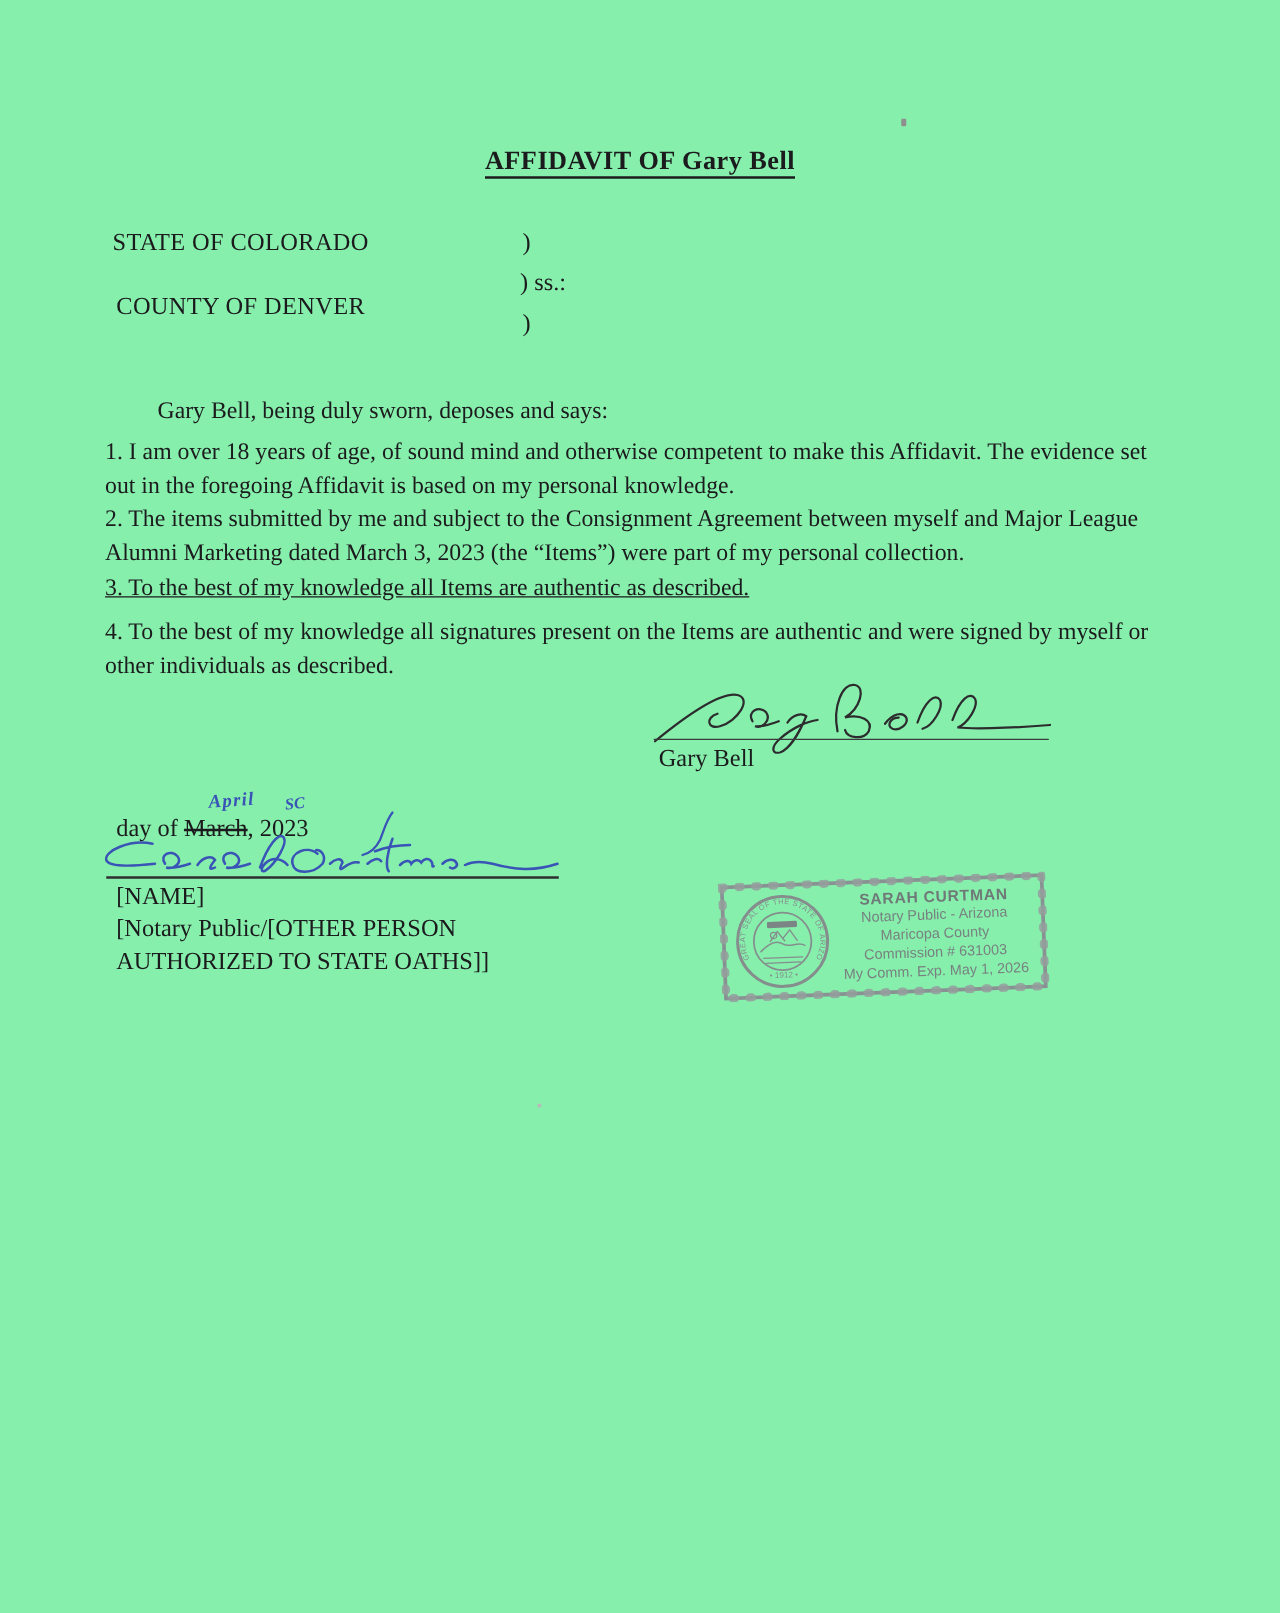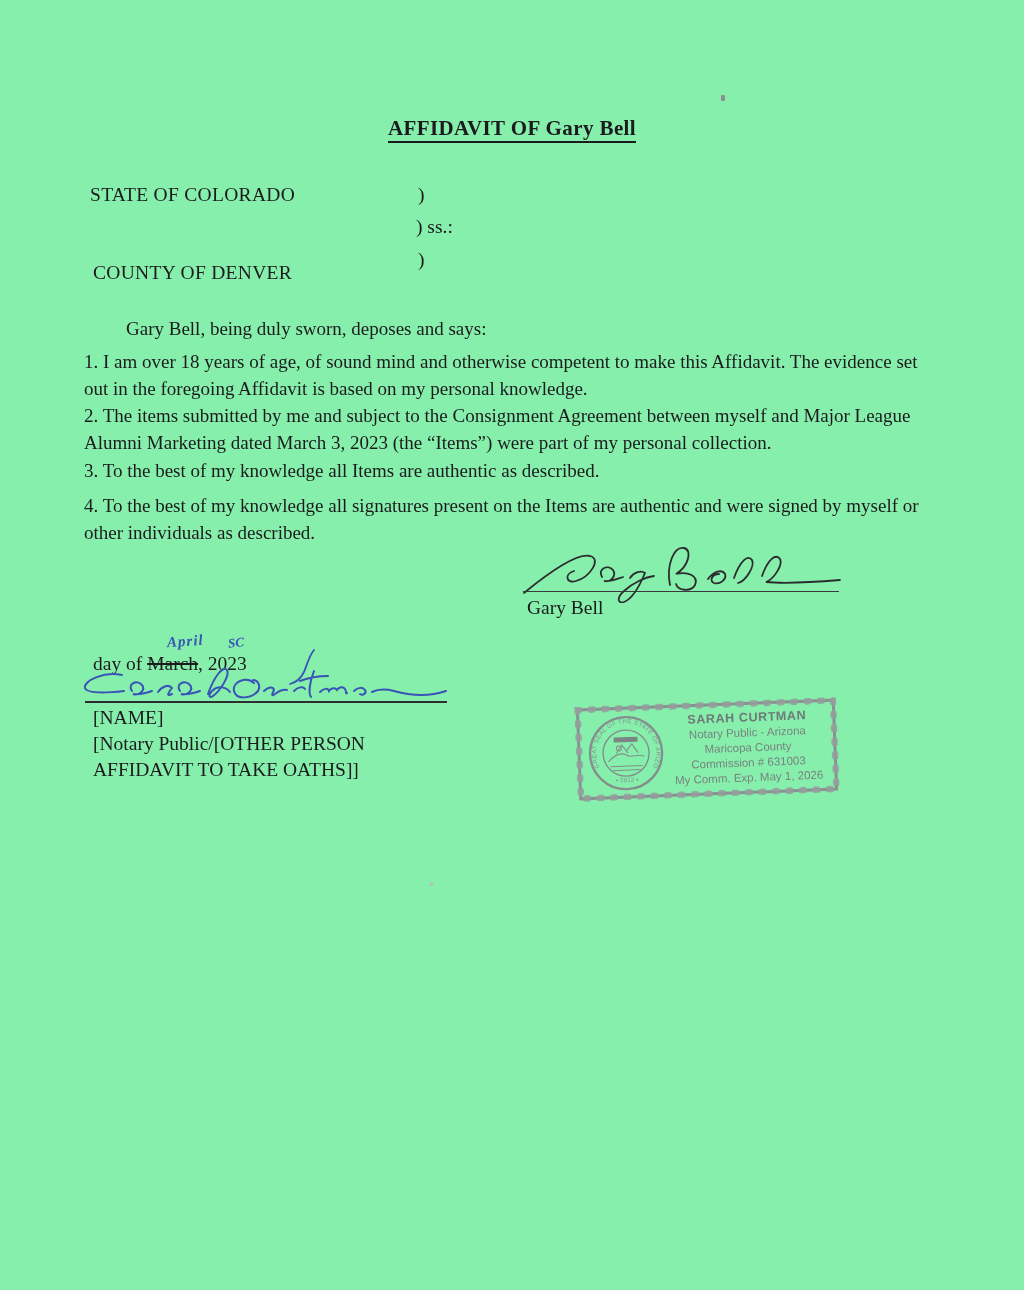--- a/index.html
+++ b/index.html
@@ -67,27 +67,27 @@
 
 <div class="page">
 
   <div class="doc-title">
     <span>AFFIDAVIT OF Gary Bell</span>
   </div>
 
   <div class="venue-label" style="top:184px;">STATE OF COLORADO</div>
   <div class="venue-paren" style="top:184px;">)</div>
   <div class="venue-paren" style="top:216px;left:416px;">) ss.:</div>
-  <div class="venue-label" style="top:262px;left:93px;text-align:right;">COUNTY OF DENVER</div>
+  <div class="venue-label" style="top:235px;left:93px;text-align:right;">COUNTY OF DENVER</div>
   <div class="venue-paren" style="top:249px;">)</div>
 
   <div class="body-text" style="top:315px;margin-left:42px;">Gary Bell, being duly sworn, deposes and says:</div>
   <div class="body-text para" style="top:348px;">1. I am over 18 years of age, of sound mind and otherwise competent to make this Affidavit. The evidence set out in the foregoing Affidavit is based on my personal knowledge.</div>
   <div class="body-text para" style="top:402px;">2. The items submitted by me and subject to the Consignment Agreement between myself and Major League Alumni Marketing dated March 3, 2023 (the “Items”) were part of my personal collection.</div>
-  <div class="body-text para" style="top:457px;">3. To the best of my knowledge all Items are authentic as described.</div>
+  <div class="body-text para" style="top:457px;text-decoration:underline;">3. To the best of my knowledge all Items are authentic as described.</div>
   <div class="body-text para" style="top:492px;">4. To the best of my knowledge all signatures present on the Items are authentic and were signed by myself or other individuals as described.</div>
 
   <svg class="aff-sig-svg" width="330" height="62" viewBox="0 0 330 62">
     <g fill="none" stroke="#2c2c2e" stroke-width="1.8" stroke-linecap="round">
       <path d="M6,52 C28,34 58,12 72,15 C84,18 72,36 58,40 C48,43 46,33 56,30"></path>
       <path d="M84,36 C79,28 90,23 95,29 C99,35 92,42 86,40 C92,41 99,38 105,36"></path>
       <path d="M112,37 C116,31 123,29 127,32 C122,44 114,58 106,61 C100,63 98,57 106,50 C116,41 128,36 136,35"></path>
       <path d="M152,44 C148,24 156,5 166,7 C175,9 170,26 158,33 C170,30 181,35 177,44 C173,51 160,50 158,43"></path>
       <path d="M190,38 C196,30 204,28 207,33 C209,38 202,44 196,42 C191,40 194,33 201,33"></path>
       <path d="M216,37 C222,20 230,13 234,19 C237,25 228,40 220,42"></path>
@@ -116,21 +116,21 @@
       <path d="M216,28 C220,24 225,23 227,26"></path>
       <path d="M236,8 C232,18 230,30 233,34 M222,18 C230,15 242,13 250,13"></path>
       <path d="M242,29 C246,25 250,25 251,28 C253,25 257,24 259,27 C261,24 265,23 267,26 C269,29 267,31 269,30"></path>
       <path d="M276,28 C280,24 285,24 287,27 C289,30 285,33 282,31"></path>
       <path d="M294,29 C300,26 308,26 316,28 C334,33 350,34 368,28"></path>
     </g>
   </svg>
   <div class="not-sig-line"></div>
   <div class="not-name">[NAME]</div>
   <div class="not-title-1">[Notary Public/[OTHER PERSON</div>
-  <div class="not-title-2">AFFIDAVIT TO TAKE OATHS]]</div>
+  <div class="not-title-2">AUTHORIZED TO STATE OATHS]]</div>
 
   <div class="stamp">
     <svg class="stamp-border" viewBox="0 0 262 95">
       <rect x="3" y="3" width="256" height="89" fill="none" stroke="#8a8b90" stroke-width="3"></rect>
       <rect x="3" y="3" width="256" height="89" fill="none" stroke="#96979c" stroke-width="7" stroke-dasharray="1.5 12" stroke-linecap="round" opacity="0.85"></rect>
     </svg>
     <svg class="stamp-seal" width="80" height="80" viewBox="0 0 80 80">
       <g stroke="#85868b" fill="none">
         <circle cx="40" cy="40" r="36" stroke-width="2.4"></circle>
         <circle cx="40" cy="40" r="23" stroke-width="1.4"></circle>

